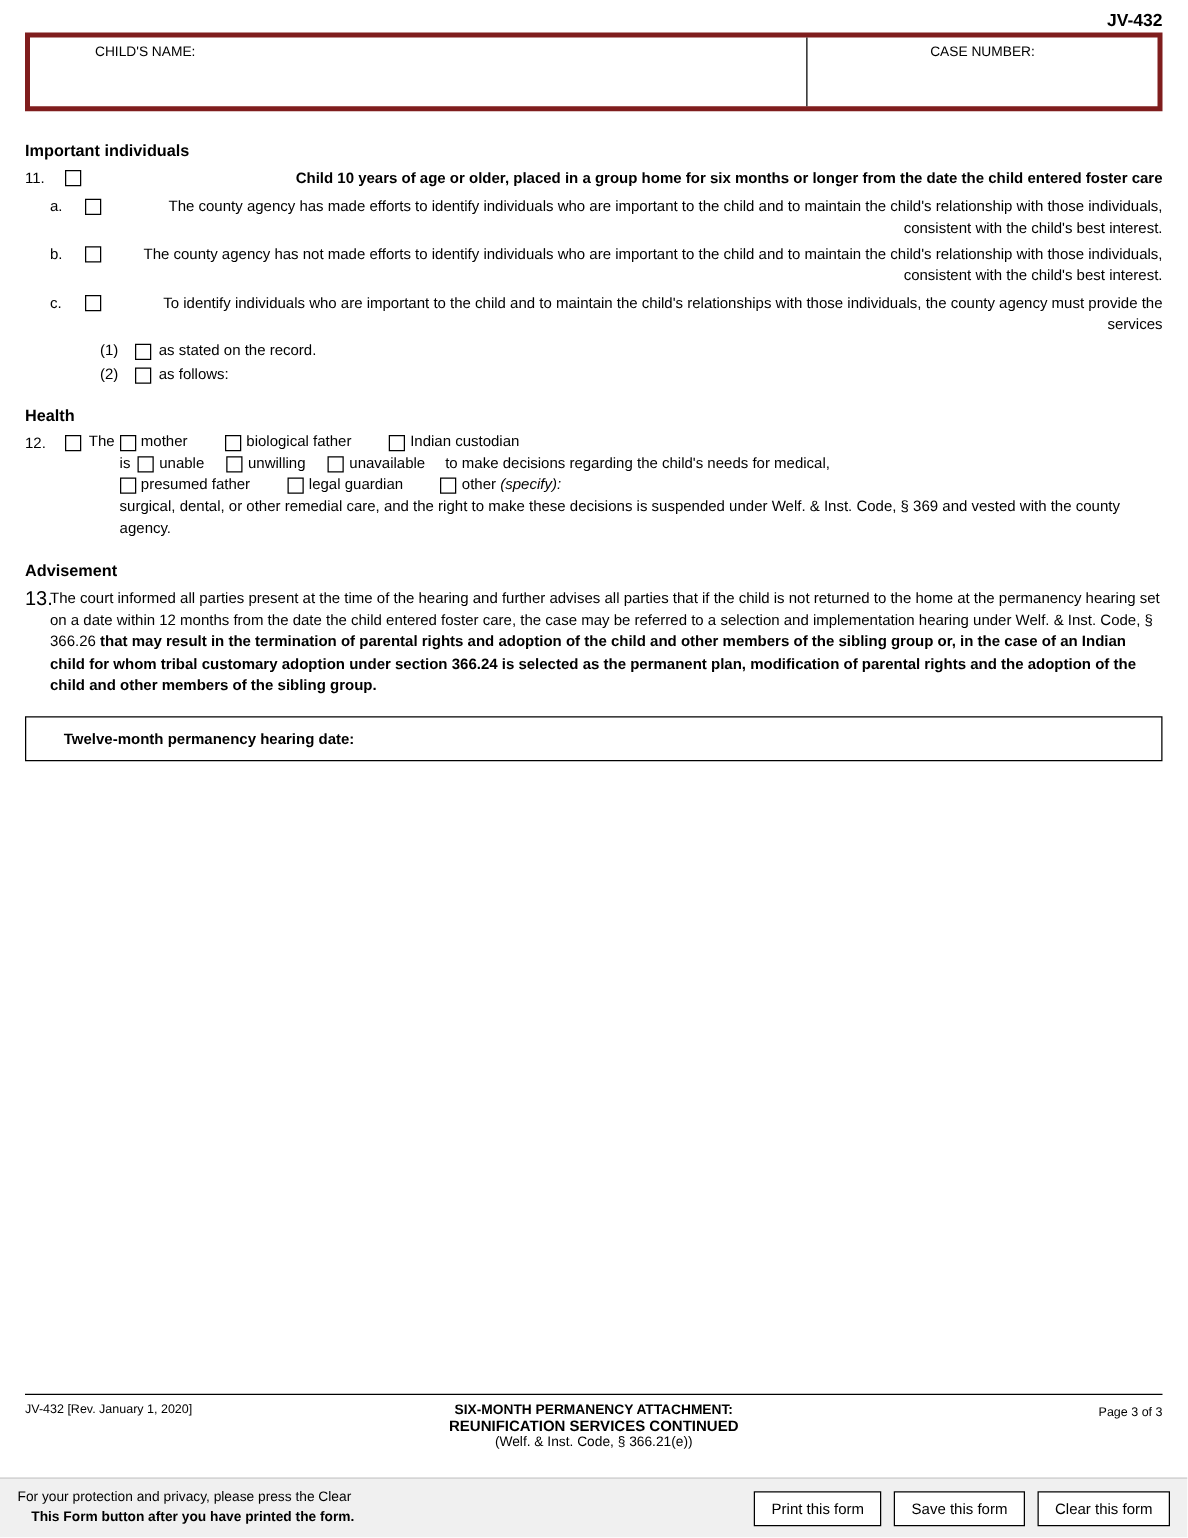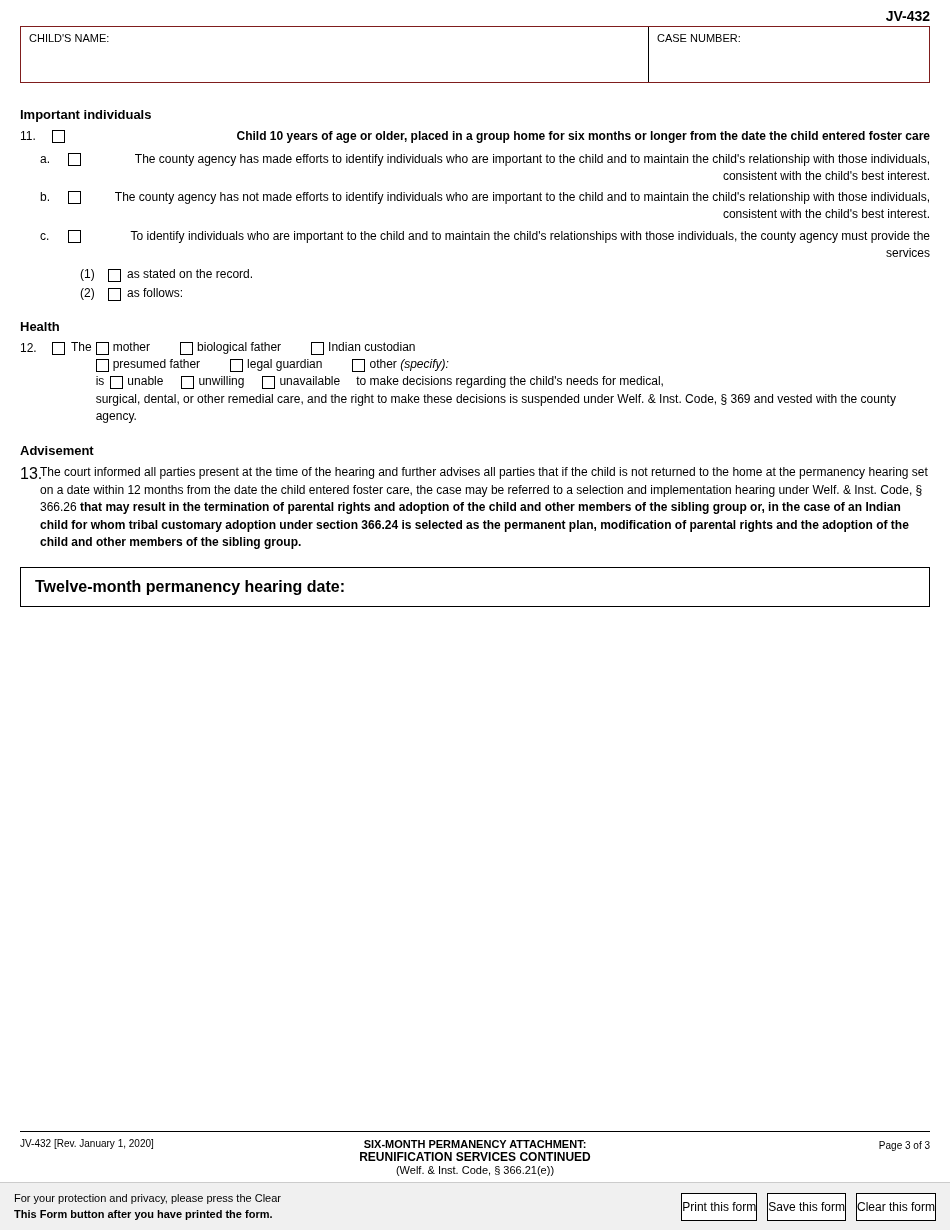--- a/index.html
+++ b/index.html
@@ -24,37 +24,39 @@
       display: flex;
       justify-content: flex-end;
       padding: 8px 20px 2px 20px;
     }
     .form-number {
       font-weight: bold;
       font-size: 14px;
     }
     .name-case-row {
       display: flex;
-      border: 1px solid #7f1d1d;
+      border: 4px solid #7f1d1d;
       margin: 0 20px;
+      padding-left: 44px;
     }
     .child-name-box {
       flex: 1;
       border-right: 1px solid #000;
       padding: 4px 8px;
       min-height: 55px;
     }
     .child-name-label {
       font-size: 11px;
       font-weight: normal;
     }
     .case-number-box {
       width: 280px;
       padding: 4px 8px;
       min-height: 55px;
+      text-align: center;
     }
     .case-number-label {
       font-size: 11px;
       font-weight: normal;
     }
     .content {
       padding: 10px 20px;
       flex: 1;
     }
     .section-title {
@@ -122,44 +124,45 @@
     .health-cell .checkbox {
       margin-right: 4px;
     }
     
     .advisement-text {
       line-height: 1.45;
       margin-left: 20px;
     }
     .hearing-date-box {
       border: 1px solid #000;
-      padding: 10px 14px;
+      padding: 10px 30px;
       margin: 16px 0;
       font-weight: bold;
-      font-size: 16px;
+      font-size: 12px;
     }
     .bottom-bar {
       border-top: 1px solid #ccc;
       display: flex;
       align-items: center;
       padding: 8px 14px;
       background: #f0f0f0;
       gap: 10px;
     }
     .bottom-bar-text {
       font-size: 11px;
       flex: 1;
       line-height: 1.4;
     }
     .bottom-bar-text strong {
       font-weight: bold;
+      margin-left: 11px;
     }
     .form-btn {
       border: 1px solid #000;
-      padding: 6px 0;
+      padding: 6px 13px;
       font-size: 12px;
       font-weight: normal;
       background: #fff;
       cursor: pointer;
       white-space: nowrap;
     }
   </style>
 </head>
 <body>
 
@@ -237,49 +240,49 @@
             <span class="checkbox"></span>
             <span>biological father</span>
           </div>
           <div class="health-cell" style="margin-left:20px;">
             <span class="checkbox"></span>
             <span>Indian custodian</span>
           </div>
         </div>
 
         <div class="health-row">
-          <div class="health-cell">
-            <span class="checkbox"></span>
-            <span>presumed father</span>
-          </div>
-          <div class="health-cell" style="margin-left:20px;">
-            <span class="checkbox"></span>
-            <span>legal guardian</span>
-          </div>
-          <div class="health-cell" style="margin-left:20px;">
-            <span class="checkbox"></span>
-            <span>other <em>(specify):</em></span>
-          </div>
-        </div>
-
-        <div class="health-row">
           <span style="margin-right:6px;">is</span>
           <div class="health-cell">
             <span class="checkbox"></span>
             <span>unable</span>
           </div>
           <div class="health-cell" style="margin-left:8px;">
             <span class="checkbox"></span>
             <span>unwilling</span>
           </div>
           <div class="health-cell" style="margin-left:8px;">
             <span class="checkbox"></span>
             <span>unavailable</span>
           </div>
           <span style="margin-left:6px;">to make decisions regarding the child's needs for medical,</span>
+        </div>
+
+        <div class="health-row">
+          <div class="health-cell">
+            <span class="checkbox"></span>
+            <span>presumed father</span>
+          </div>
+          <div class="health-cell" style="margin-left:20px;">
+            <span class="checkbox"></span>
+            <span>legal guardian</span>
+          </div>
+          <div class="health-cell" style="margin-left:20px;">
+            <span class="checkbox"></span>
+            <span>other <em>(specify):</em></span>
+          </div>
         </div>
 
         <div style="line-height:1.45; margin-top:2px;">surgical, dental, or other remedial care, and the right to make these decisions is suspended under Welf. &amp; Inst. Code, § 369 and vested with the county agency.</div>
       </div>
     </div>
 
     <div class="section-title" style="margin-top:18px;">Advisement</div>
 
     <div style="display:flex; align-items:flex-start;">
       <span style="min-width:20px; font-size:16px; padding-top:1px;text-align:center;">13.</span>
@@ -287,21 +290,21 @@
         <span>The court informed all parties present at the time of the hearing and further advises all parties that if the child is not returned to the home at the permanency hearing set on a date within 12 months from the date the child entered foster care, the case may be referred to a selection and implementation hearing under Welf. &amp; Inst. Code, § 366.26 </span><strong>that may result in the termination of parental rights and adoption of the child and other members of the sibling group or, in the case of an Indian child for whom tribal customary adoption under section 366.24 is selected as the permanent plan, modification of parental rights and the adoption of the child and other members of the sibling group.</strong>
       </div>
     </div>
 
     <div class="hearing-date-box">
       <span>Twelve-month permanency hearing date:</span>
     </div>
 
   </div>
 
-  <div style="margin: 0 20px; border-top: 1px solid #000; padding: 6px 0; display:flex; align-items:flex-start;">
+  <div style="margin: 16px 20px; border-top: 1px solid #000; padding: 6px 0; display:flex; align-items:flex-start;">
     <div style="flex:1;">
       <div style="font-size:10px;">JV-432 [Rev. January 1, 2020]</div>
     </div>
     <div style="flex:2; text-align:center;">
       <div style="font-weight:bold; font-size:11px;">SIX-MONTH PERMANENCY ATTACHMENT:</div>
       <div style="font-weight:bold; font-size:12px;">REUNIFICATION SERVICES CONTINUED</div>
       <div style="font-size:11px;">(Welf. &amp; Inst. Code, § 366.21(e))</div>
     </div>
     <div style="flex:1; text-align:right;">
       <span style="font-size:10px;">Page 3 of 3</span>

